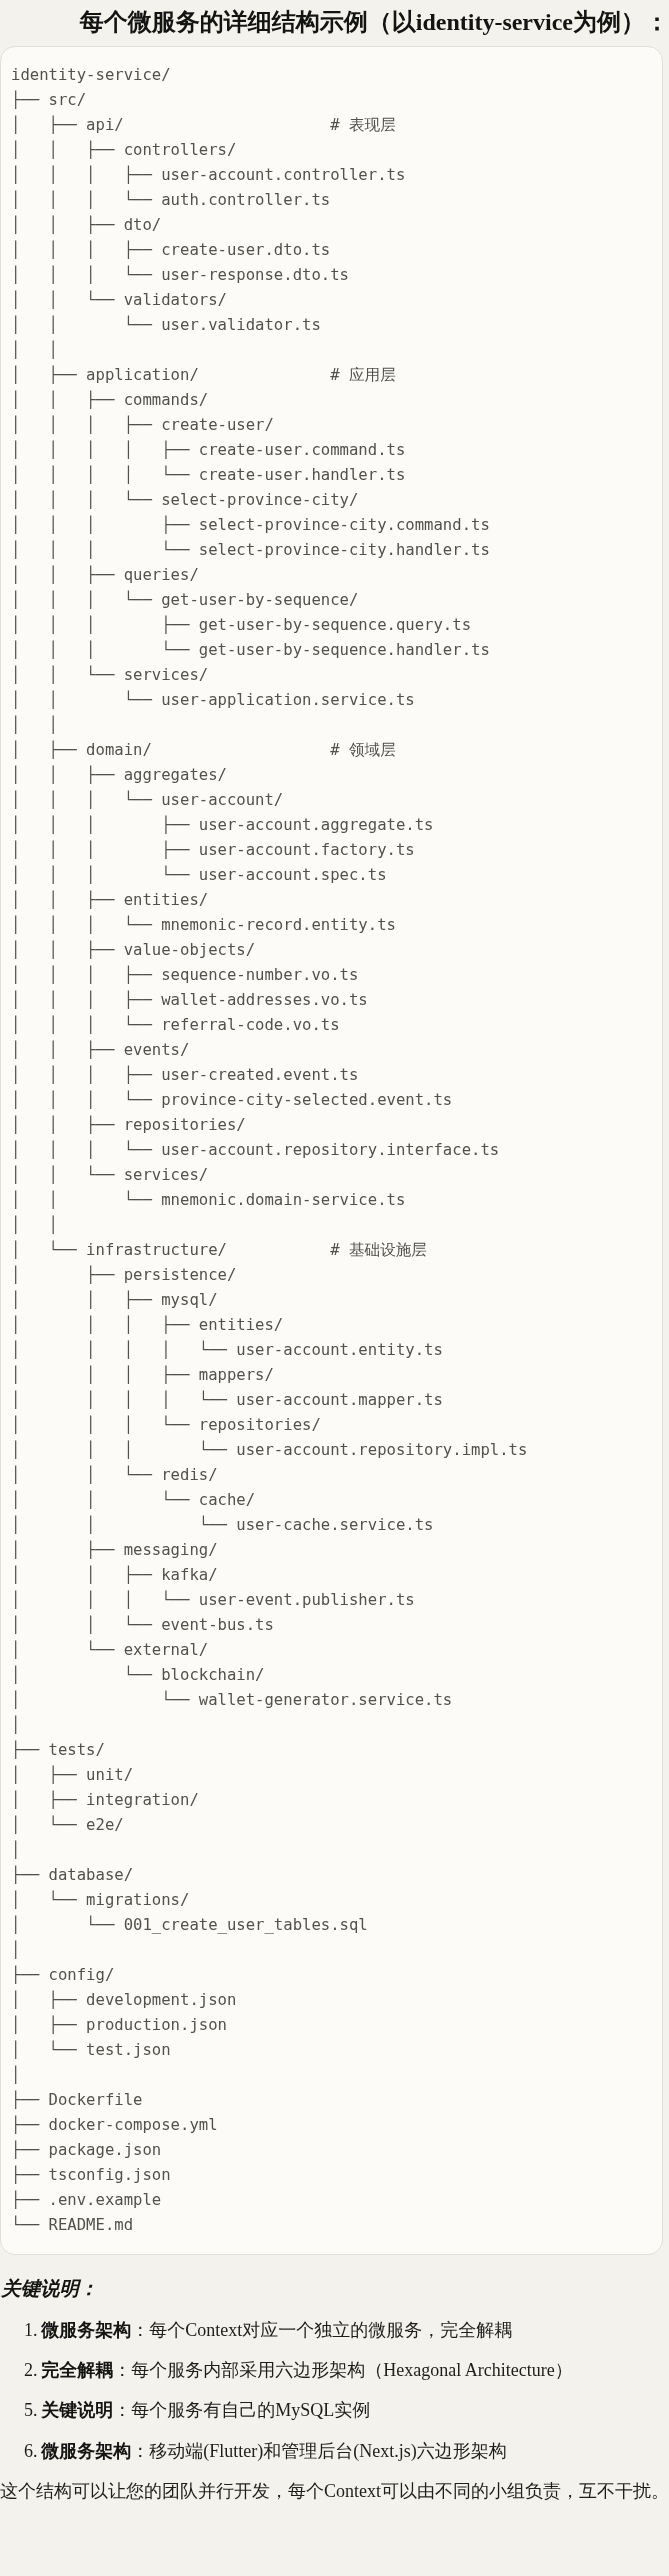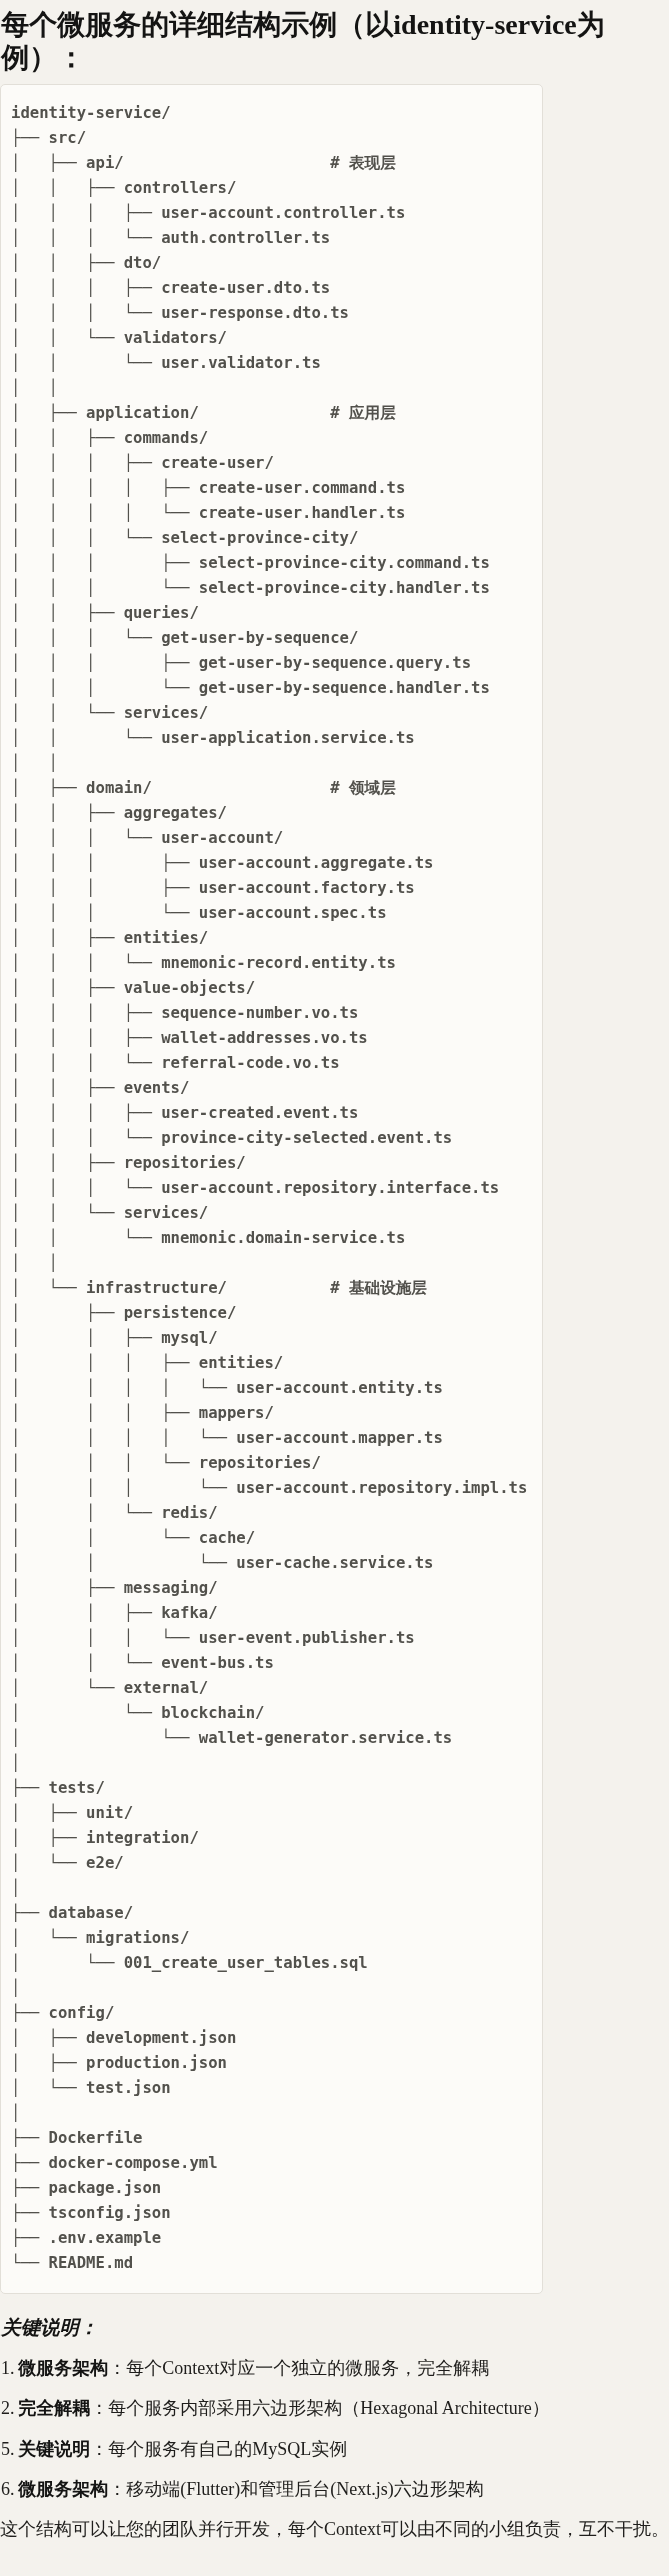--- a/index.html
+++ b/index.html
@@ -12,56 +12,56 @@
     font-family: "Liberation Serif", serif;
     color: #1a1918;
   }
   .page {
     width: 669px;
     box-sizing: border-box;
   }
   .doc-title {
     margin: 0;
     padding: 7.5px 0 0 1.3px;
-    font-size: 28px;
+    font-size: 24px;
     line-height: 1.2;
     font-weight: 700;
     color: #141413;
     letter-spacing: 0px;
     font-family: "Liberation Serif", serif;
+    text-align: right;
   }
   .code-block {
     margin-top: 9.4px;
     background: #fcfbf8;
     border: 0.6px solid #e2dfd8;
-    border-radius: 5px;
+    border-radius: 15px;
     padding: 16.3px 10px;
     box-sizing: border-box;
-    width: 543px;
-    font-weight: bold;
+    width: 663px;
   }
   .code-block pre {
     margin: 0;
     font-family: "DejaVu Sans Mono", monospace;
     font-size: 15.6px;
     line-height: 25px;
     color: #52514c;
     white-space: pre;
   }
   .notes-title {
     margin: 21px 0 0 1.3px;
     font-size: 19.4px;
     line-height: 1.3;
     font-weight: 700;
     color: #141413;
     font-style: italic;
   }
   .note-item {
     margin: 16.3px 0 0 0;
-    padding-left: 1px;
+    padding-left: 24px;
     font-size: 18px;
     line-height: 24px;
     color: #1f1e1c;
   }
   .note-item .num {
     display: inline-block;
     margin-right: 3.8px;
   }
   .note-item .label {
     font-weight: 700;

